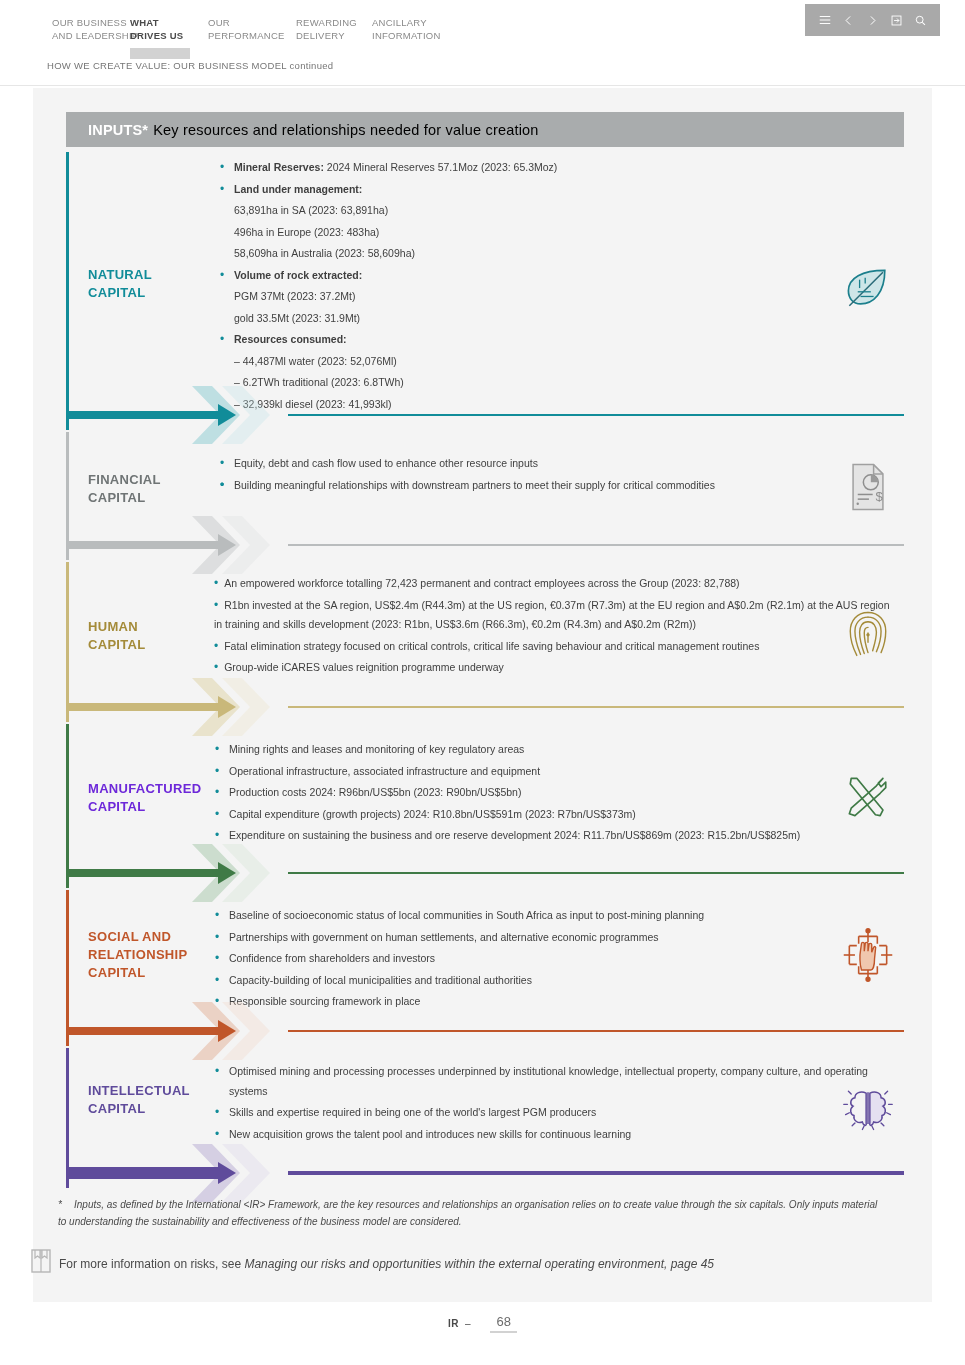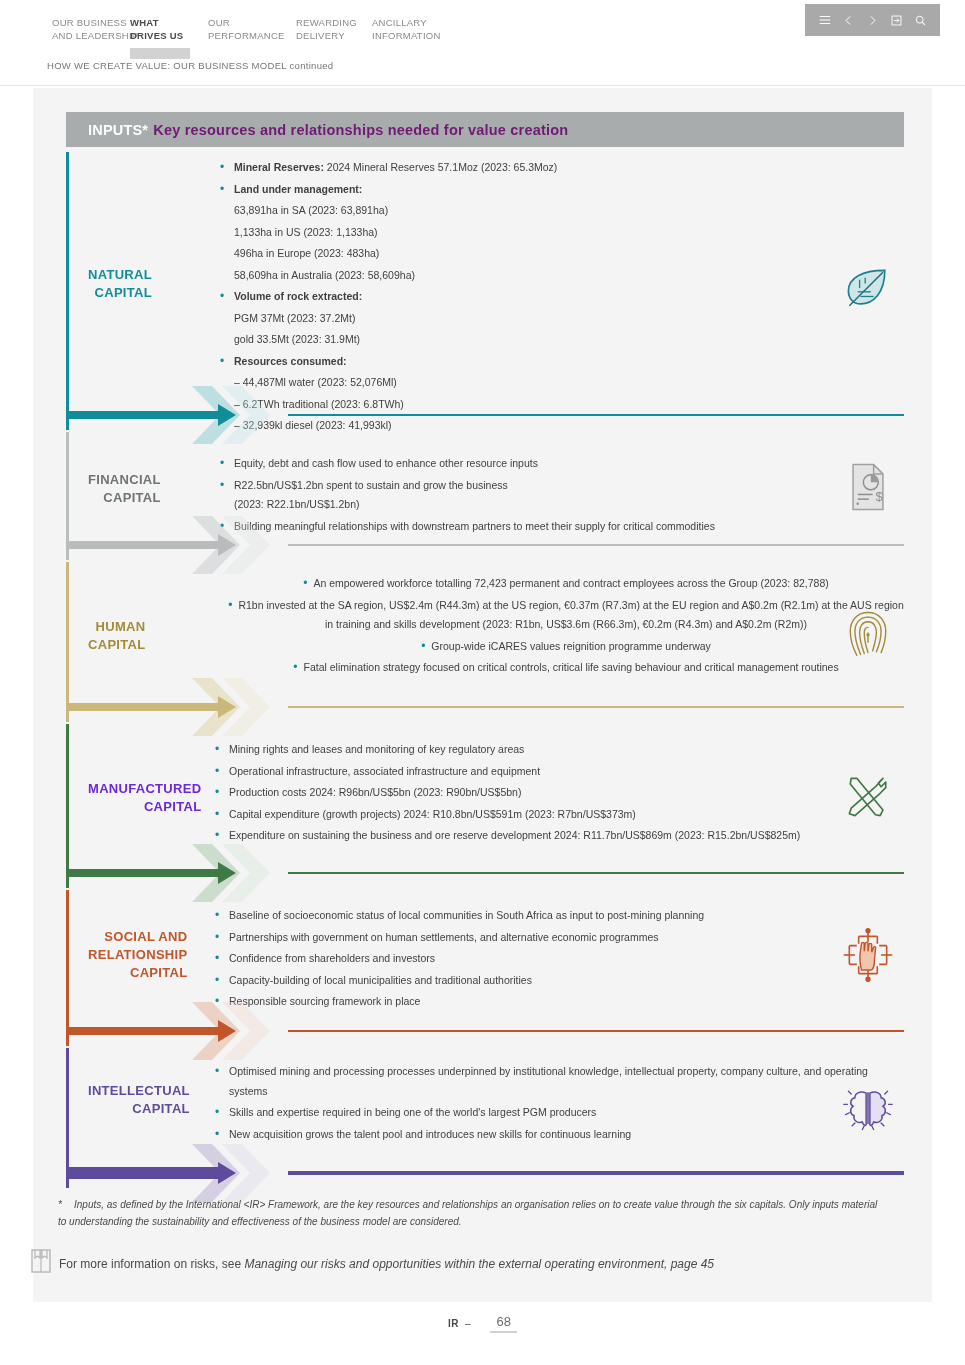--- a/index.html
+++ b/index.html
@@ -68,21 +68,21 @@
   }
 
   .banner {
     position: absolute; left: 66px; top: 112px;
     width: 838px; height: 35px;
     background: #a9acad;
     display: flex; align-items: center;
     padding-left: 22px;
   }
   .banner .b-bold { font-size: 14.5px; font-weight: bold; color: #ffffff; letter-spacing: .2px; }
-  .banner .b-rest { font-size: 14.5px; font-weight: bold; color: #701a75; letter-spacing: .2px; margin-left: 5px; }
+  .banner .b-rest { font-size: 14.5px; font-weight: normal; color: #000000; letter-spacing: .2px; margin-left: 5px; }
 
   
   .rows { position: absolute; left: 0; top: 0; width: 965px; height: 1365px; }
 
   .cap-row { position: absolute; left: 66px; width: 838px; }
 
   
   .spine {
     position: absolute; left: 0; top: 0; width: 3px; height: 100%;
   }
@@ -100,28 +100,28 @@
     opacity: .45;
   }
   .ab-chev2 {
     position: absolute; left: 150px; top: -18px; width: 64px; height: 66px;
     opacity: .30;
   }
 
   .cap-label {
     position: absolute; left: 22px;
     font-size: 13px; font-weight: bold; line-height: 18px;
-    letter-spacing: .3px; text-transform: uppercase; text-align: right;
+    letter-spacing: .3px; text-transform: uppercase;
   }
 
   .bullets {
     position: absolute; left: 150px; width: 640px;
     font-size: 10.5px; line-height: 19.5px; color: #3f3f3f;
   }
-  .bullets.center { text-align: center; margin-left: 12px; }
+  .bullets.center { text-align: left; }
 
   ul.blist { list-style: none; }
   ul.blist > li {
     position: relative; padding-left: 18px; margin-bottom: 2px;
   }
   ul.blist > li > .bdot {
     position: absolute; left: 4px; top: 0;
     color: #118c99; font-size: 12px; line-height: 19.5px;
   }
   ul.blist.center > li { padding-left: 0; }
@@ -243,21 +243,20 @@
     <div class="spine" style="background:#118c99;"></div>
     <div class="cap-label" style="color:#118c99;top:114px;">
       <span style="display:block">NATURAL</span>
       <span style="display:block">CAPITAL</span>
     </div>
     <div class="bullets" style="top:6px;width:640px;">
       <ul class="blist">
         <li><span class="bdot">•</span><span class="bold">Mineral Reserves:</span><span> 2024 Mineral Reserves 57.1Moz (2023: 65.3Moz)</span></li>
         <li><span class="bdot">•</span><span class="bold">Land under management:</span></li>
         <li class="sub nbull"><span>63,891ha in SA (2023: 63,891ha)</span></li>
-        <li class="sub nbull"><span>1,133ha in US (2023: 1,133ha)</span></li>
         <li class="sub nbull"><span>496ha in Europe (2023: 483ha)</span></li>
         <li class="sub nbull"><span>58,609ha in Australia (2023: 58,609ha)</span></li>
         <li><span class="bdot">•</span><span class="bold">Volume of rock extracted:</span></li>
         <li class="sub nbull"><span>PGM 37Mt (2023: 37.2Mt)</span></li>
         <li class="sub nbull"><span>gold 33.5Mt (2023: 31.9Mt)</span></li>
         <li><span class="bdot">•</span><span class="bold">Resources consumed:</span></li>
         <li class="subdash nbull"><span>– 44,487Ml water (2023: 52,076Ml)</span></li>
         <li class="subdash nbull"><span>– 6.2TWh traditional (2023: 6.8TWh)</span></li>
         <li class="subdash nbull"><span>– 32,939kl diesel (2023: 41,993kl)</span></li>
       </ul>
@@ -287,22 +286,21 @@
 
   <div class="cap-row" style="top:432px;height:128px;">
     <div class="spine" style="background:#b9bcbd;"></div>
     <div class="cap-label" style="color:#6f7475;top:39px;">
       <span style="display:block">FINANCIAL</span>
       <span style="display:block">CAPITAL</span>
     </div>
     <div class="bullets" style="top:22px;width:680px;">
       <ul class="blist">
         <li><span class="bdot">•</span><span>Equity, debt and cash flow used to enhance other resource inputs</span></li>
-        <li style="white-space:pre-line"><span class="bdot">•</span><span>R22.5bn/US$1.2bn spent to sustain and grow the business
-(2023: R22.1bn/US$1.2bn)</span></li>
+        <li style="white-space:pre-line"><span class="bdot">•</span></li>
         <li><span class="bdot">•</span><span>Building meaningful relationships with downstream partners to meet their supply for critical commodities</span></li>
       </ul>
     </div>
     <div class="cap-icon" style="top:26px;">
       <svg viewBox="0 0 60 60">
         <path d="M14 6 h22 l10 10 v38 h-32 Z" fill="#d8d8d8" fill-opacity=".6" stroke="#a0a0a0" stroke-width="1.6"></path>
         <path d="M36 6 v10 h10" fill="none" stroke="#a0a0a0" stroke-width="1.6"></path>
         <circle cx="33" cy="25" r="8" fill="none" stroke="#8e8e8e" stroke-width="1.6"></circle>
         <path d="M33 25 L33 17 A8 8 0 0 1 41 25 Z" fill="#9a9a9a"></path>
         <line x1="19" y1="38" x2="35" y2="38" stroke="#8e8e8e" stroke-width="1.6"></line>
@@ -327,22 +325,22 @@
   <div class="cap-row" style="top:562px;height:160px;">
     <div class="spine" style="background:#c9b87a;"></div>
     <div class="cap-label" style="color:#a48b39;top:56px;">
       <span style="display:block">HUMAN</span>
       <span style="display:block">CAPITAL</span>
     </div>
     <div class="bullets center" style="left:148px;top:12px;width:680px;">
       <ul class="blist center">
         <li><span class="bdot">•</span><span>An empowered workforce totalling 72,423 permanent and contract employees across the Group (2023: 82,788)</span></li>
         <li><span class="bdot">•</span><span>R1bn invested at the SA region, US$2.4m (R44.3m) at the US region, €0.37m (R7.3m) at the EU region and A$0.2m (R2.1m) at the AUS region in training and skills development (2023: R1bn, US$3.6m (R66.3m), €0.2m (R4.3m) and A$0.2m (R2m))</span></li>
+        <li><span class="bdot">•</span><span>Fatal elimination strategy focused on critical controls, critical life saving behaviour and critical management routines</span></li>
         <li><span class="bdot">•</span><span>Group-wide iCARES values reignition programme underway</span></li>
-        <li><span class="bdot">•</span><span>Fatal elimination strategy focused on critical controls, critical life saving behaviour and critical management routines</span></li>
       </ul>
     </div>
     <div class="cap-icon" style="top:42px;">
       <svg viewBox="0 0 60 60">
         <g fill="none" stroke="#a48b39" stroke-width="1.5" stroke-linecap="round">
           <path d="M30 8 C18 8 11 17 11 28 C11 38 14 46 18 54"></path>
           <path d="M30 13 C21 13 16 20 16 28 C16 38 19 45 22 53"></path>
           <path d="M30 18 C24 18 21 23 21 29 C21 37 23 44 26 52"></path>
           <path d="M30 24 C27 24 26 26 26 30 C26 38 28 45 30 51"></path>
           <path d="M30 8 C42 8 49 17 49 28 C49 36 47 44 44 51"></path>

